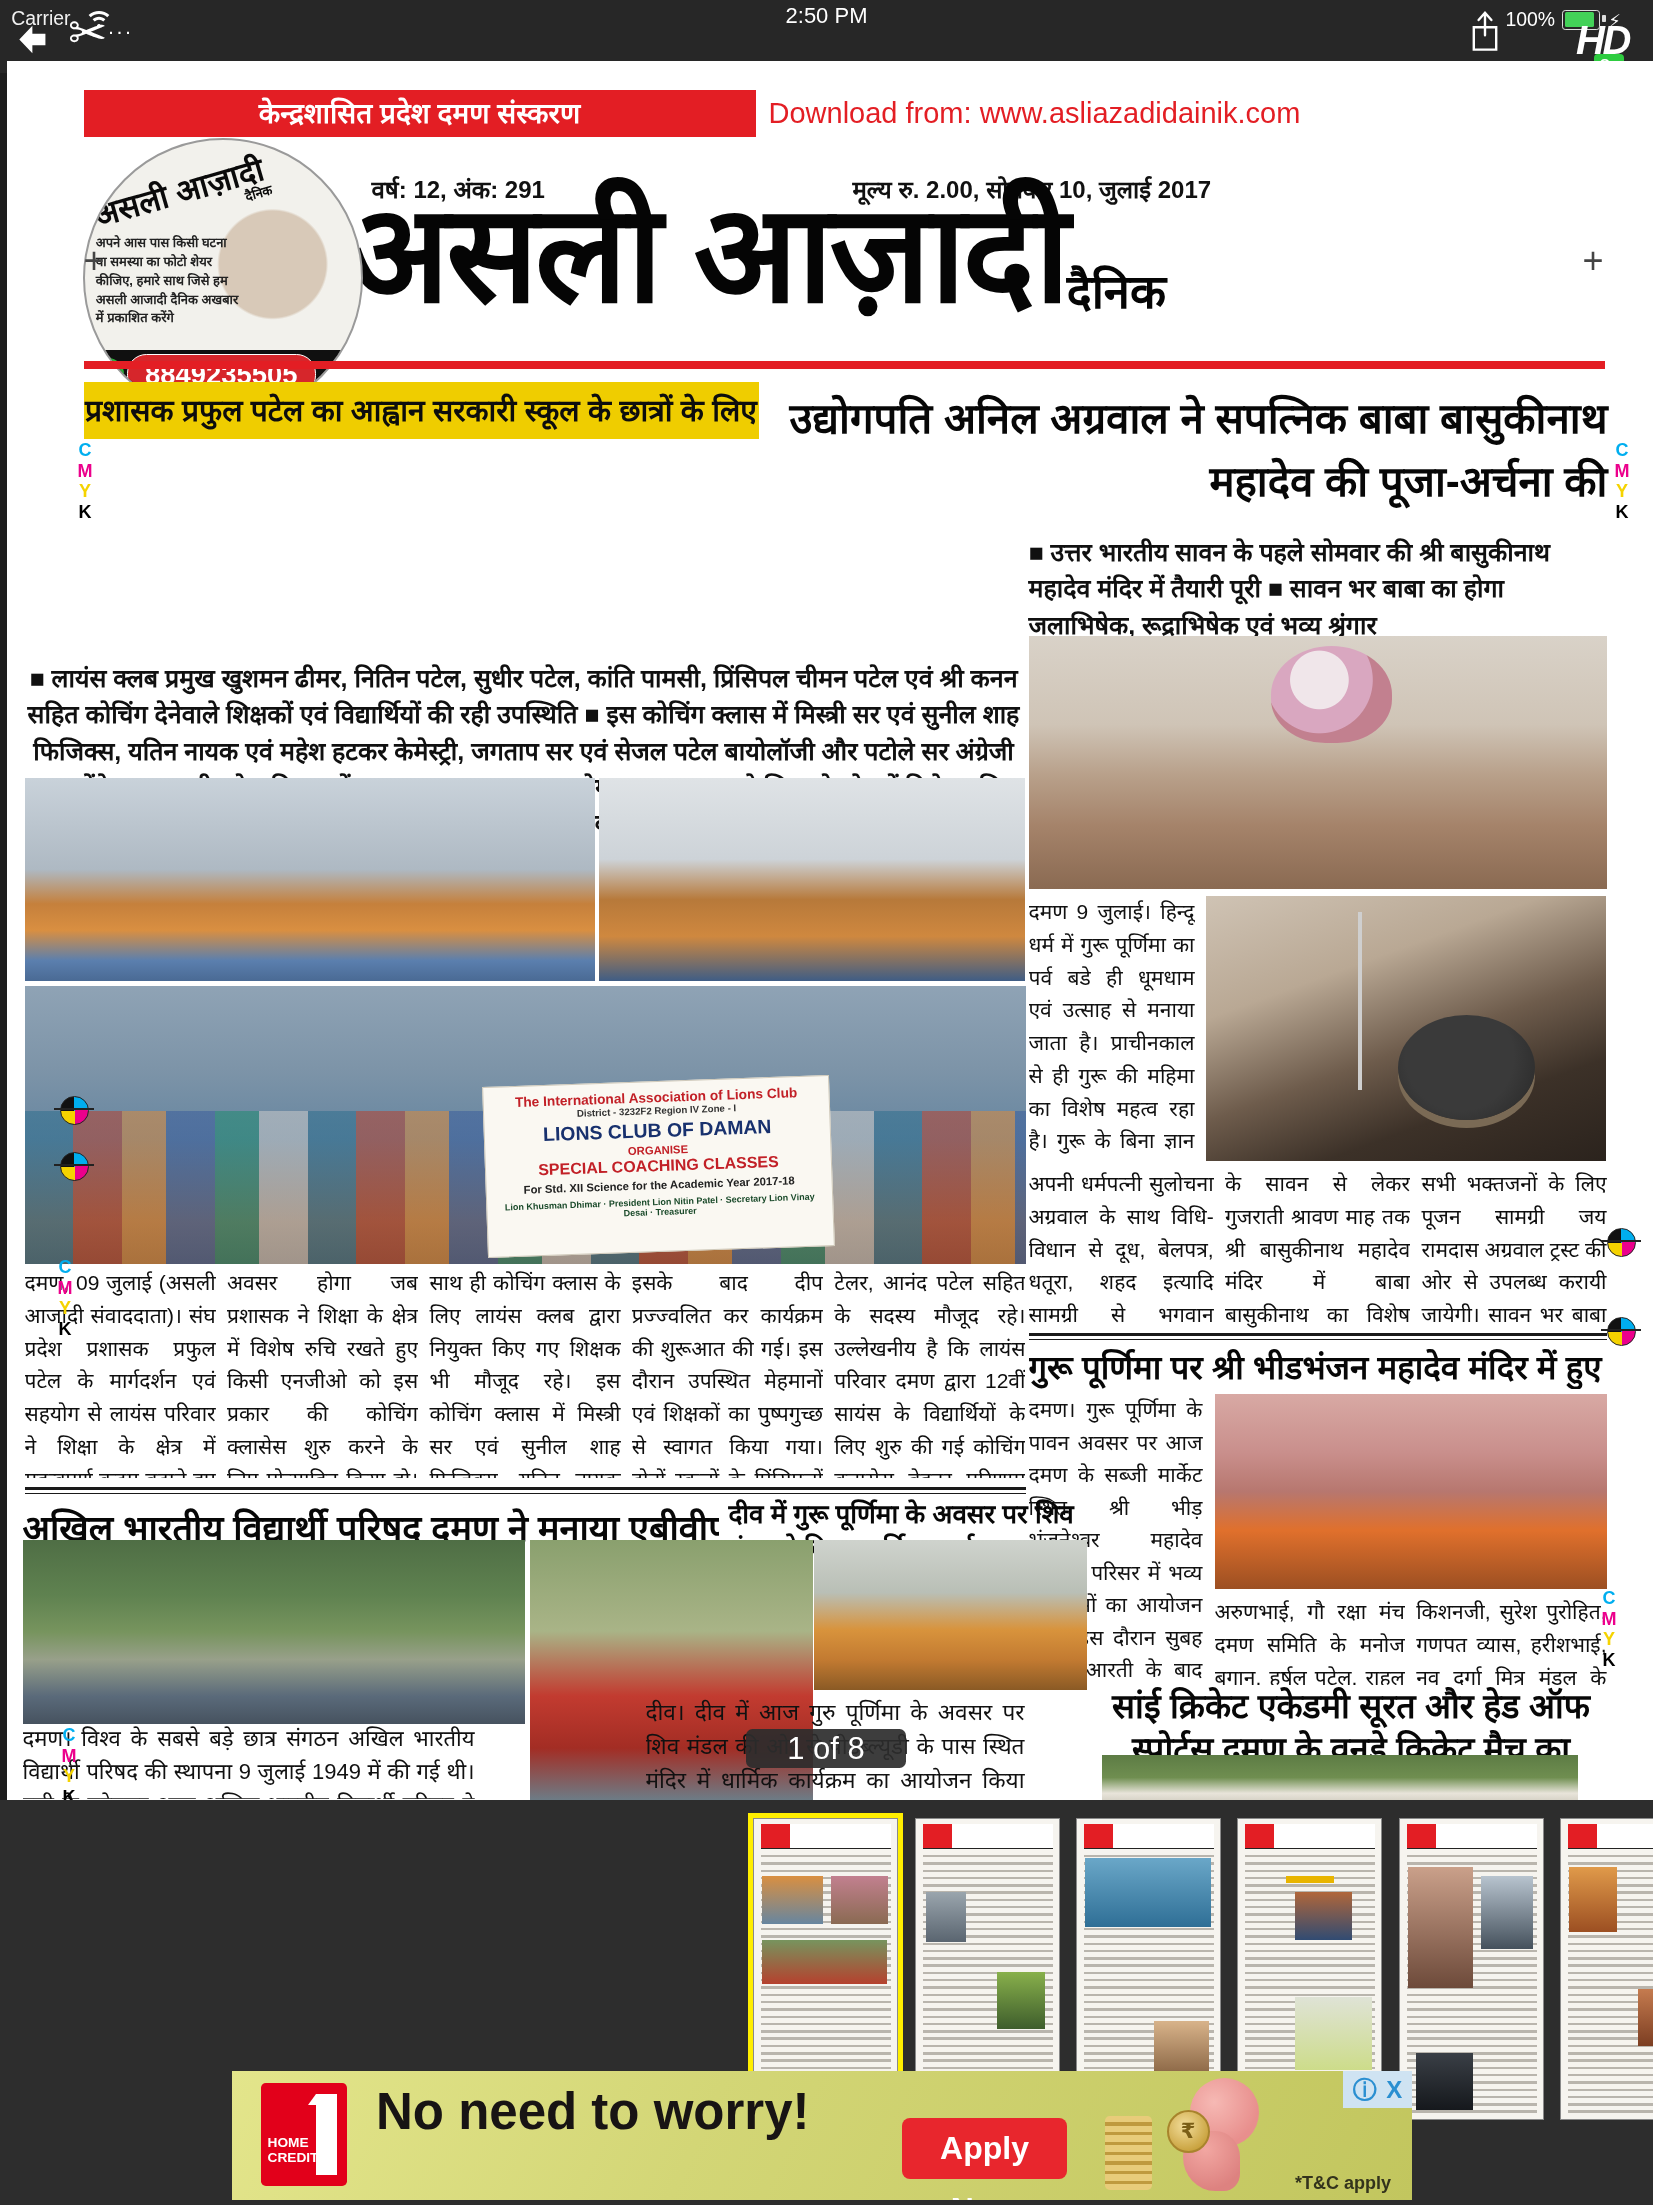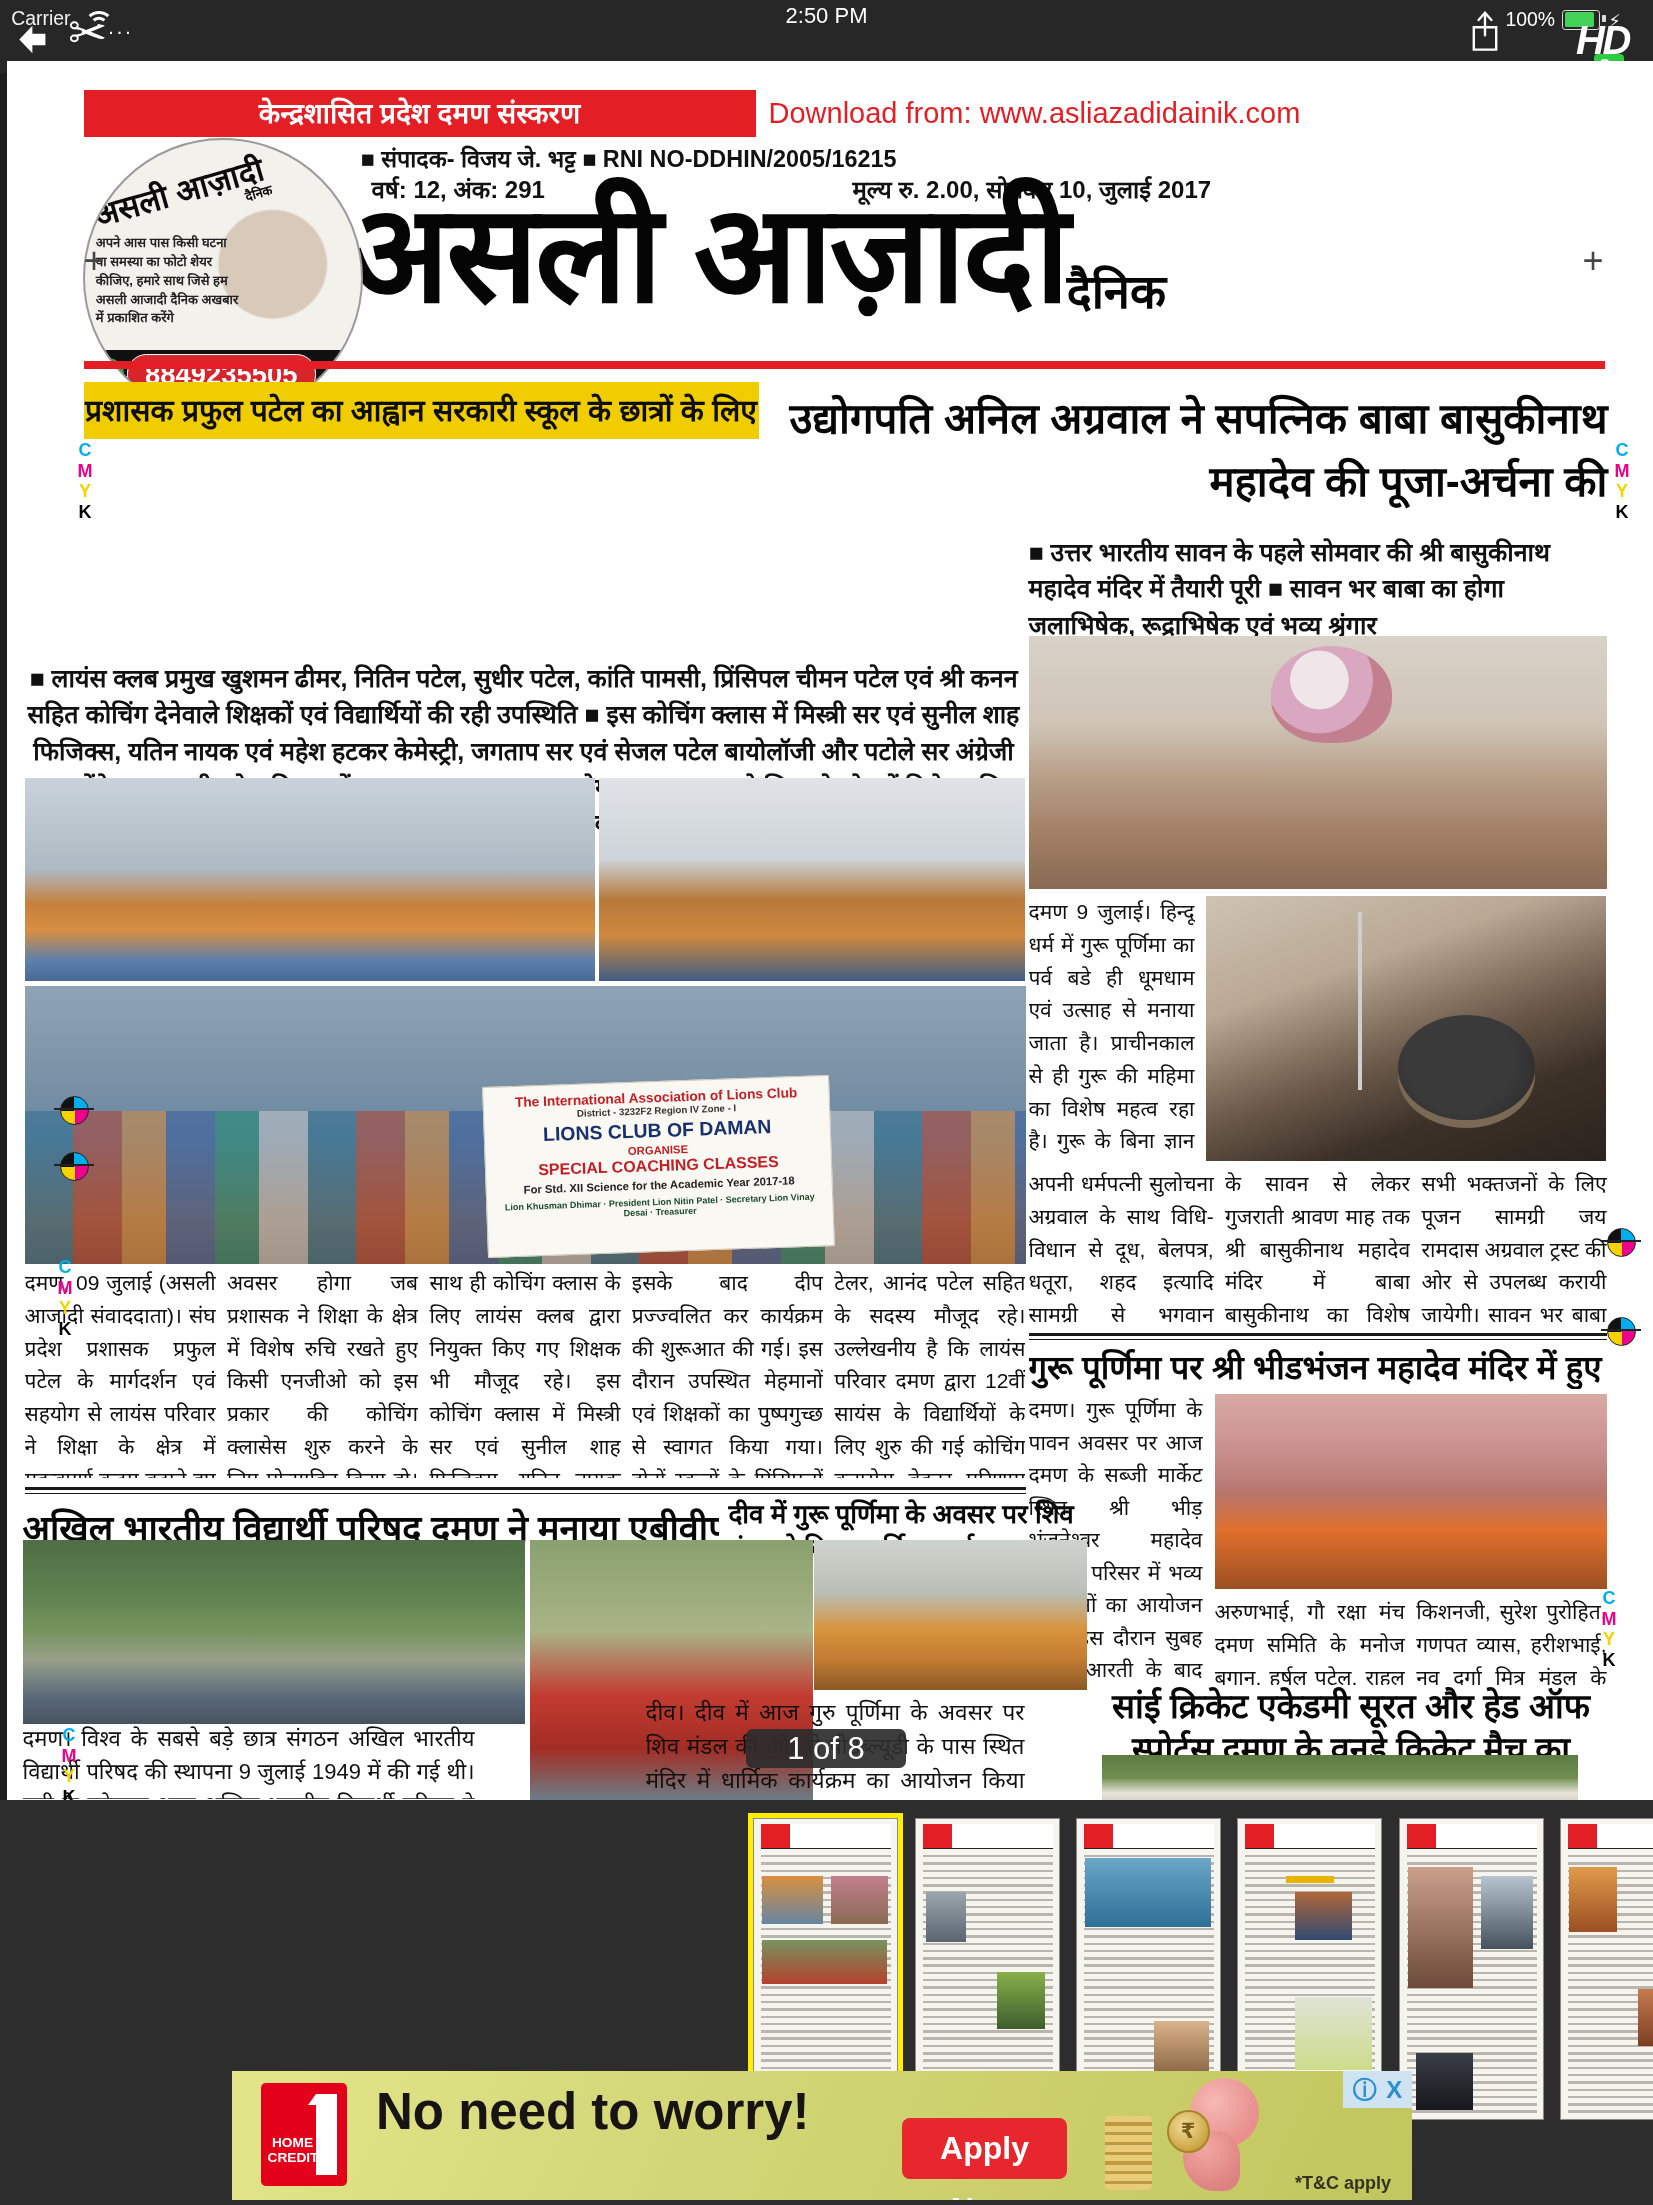--- a/index.html
+++ b/index.html
@@ -159,21 +159,21 @@
   .t4 .b3{left:57px;top:178px;width:77px;height:73px;background:linear-gradient(180deg,#dfe3d6,#cddc8a);}
   .t5 .b1{left:8px;top:48px;width:65px;height:121px;background:linear-gradient(180deg,#caa08a,#6d4a3a);}
   .t5 .b2{left:81px;top:57px;width:52px;height:73px;background:linear-gradient(180deg,#b8c4cf,#45515c);}
   .t5 .b3{left:16px;top:234px;width:57px;height:57px;background:linear-gradient(180deg,#3a3f46,#15181c);}
   .t6 .b1{left:8px;top:48px;width:48px;height:65px;background:linear-gradient(180deg,#e09a4a,#9c4f22);}
   .t6 .b2{left:77px;top:170px;width:57px;height:57px;background:linear-gradient(180deg,#c57b4f,#7c3e22);}
   
   #ad{position:absolute;left:232px;top:2071px;width:1180px;height:129px;
       background:linear-gradient(115deg,#e3e58b 0%,#d3d676 40%,#c2c65e 100%);overflow:hidden;cursor:pointer;}
   .ad-logo{position:absolute;left:29px;top:12px;width:86px;height:103px;background:#e2001a;border-radius:4.8px;}
-  .ad-logo .brand{position:absolute;left:6.5px;bottom:21px;color:#fff;font-weight:bold;font-size:13.7px;line-height:1.1;width:50px;text-align:center;}
+  .ad-logo .brand{position:absolute;left:6.5px;bottom:21px;color:#fff;font-weight:bold;font-size:13.7px;line-height:1.1;width:50px;}
   .ad-logo .tower{position:absolute;right:9.7px;top:11.3px;width:21px;height:81px;background:#fff;}
   .ad-logo .tower::before{content:"";position:absolute;left:-8px;top:0;border-style:solid;
         border-width:0 0 11.3px 8px;border-color:transparent transparent #fff transparent;}
   .ad-headline{position:absolute;left:144px;top:11.3px;font-size:51px;font-weight:900;color:#181414;}
   .ad-subline{position:absolute;left:144px;top:79px;font-size:32px;font-weight:bold;color:#e8262d;}
   .ad-cta{position:absolute;left:670px;top:47px;width:165px;height:61px;background:#e8262d;border-radius:8px;
           color:#fff;font-size:32px;font-weight:bold;text-align:center;line-height:61px;}
   .ad-coins{position:absolute;left:873px;top:45px;width:47px;height:74px;border-radius:4.8px;
       background:repeating-linear-gradient(180deg,#e8cc7a 0 6.5px,#bf9a3e 6.5px 9.7px);}
   .ad-piggy{position:absolute;left:928px;top:6.5px;width:107px;height:115px;}
@@ -221,21 +221,20 @@
     </span>
   <span class="sb-bolt">⚡</span>
   <span class="sb-hd"><span>HD</span>
     <span class="sb-hd-on">On</span>
   </span>
 </div>
 
 <div id="page">
   <div class="edition-band">केन्द्रशासित प्रदेश दमण संस्करण</div>
   <div class="download-link">Download from: www.asliazadidainik.com</div>
-  <div class="editor-line">■ संपादक- विजय जे. भट्ट  ■ RNI NO-DDHIN/2005/16215</div>
   <div class="issue-line">वर्ष: 12, अंक: 291</div>
   <div class="price-line">मूल्य रु. 2.00, सोमवार 10, जुलाई 2017</div>
   <div class="masthead"><span>असली आज़ादी</span><span class="masthead-sub">दैनिक</span></div>
 
   <div class="logo-circle">
     <div class="logo-title"><span>असली आज़ादी</span><small>दैनिक</small></div>
     <div class="logo-tagline">अपने आस पास किसी घटना या समस्या का फोटो शेयर कीजिए, हमारे साथ जिसे हम असली आजादी दैनिक अखबार में प्रकाशित करेंगे</div>
     <div class="logo-bottom">
       <div class="logo-phone">
         <span class="logo-wa">✆</span>

